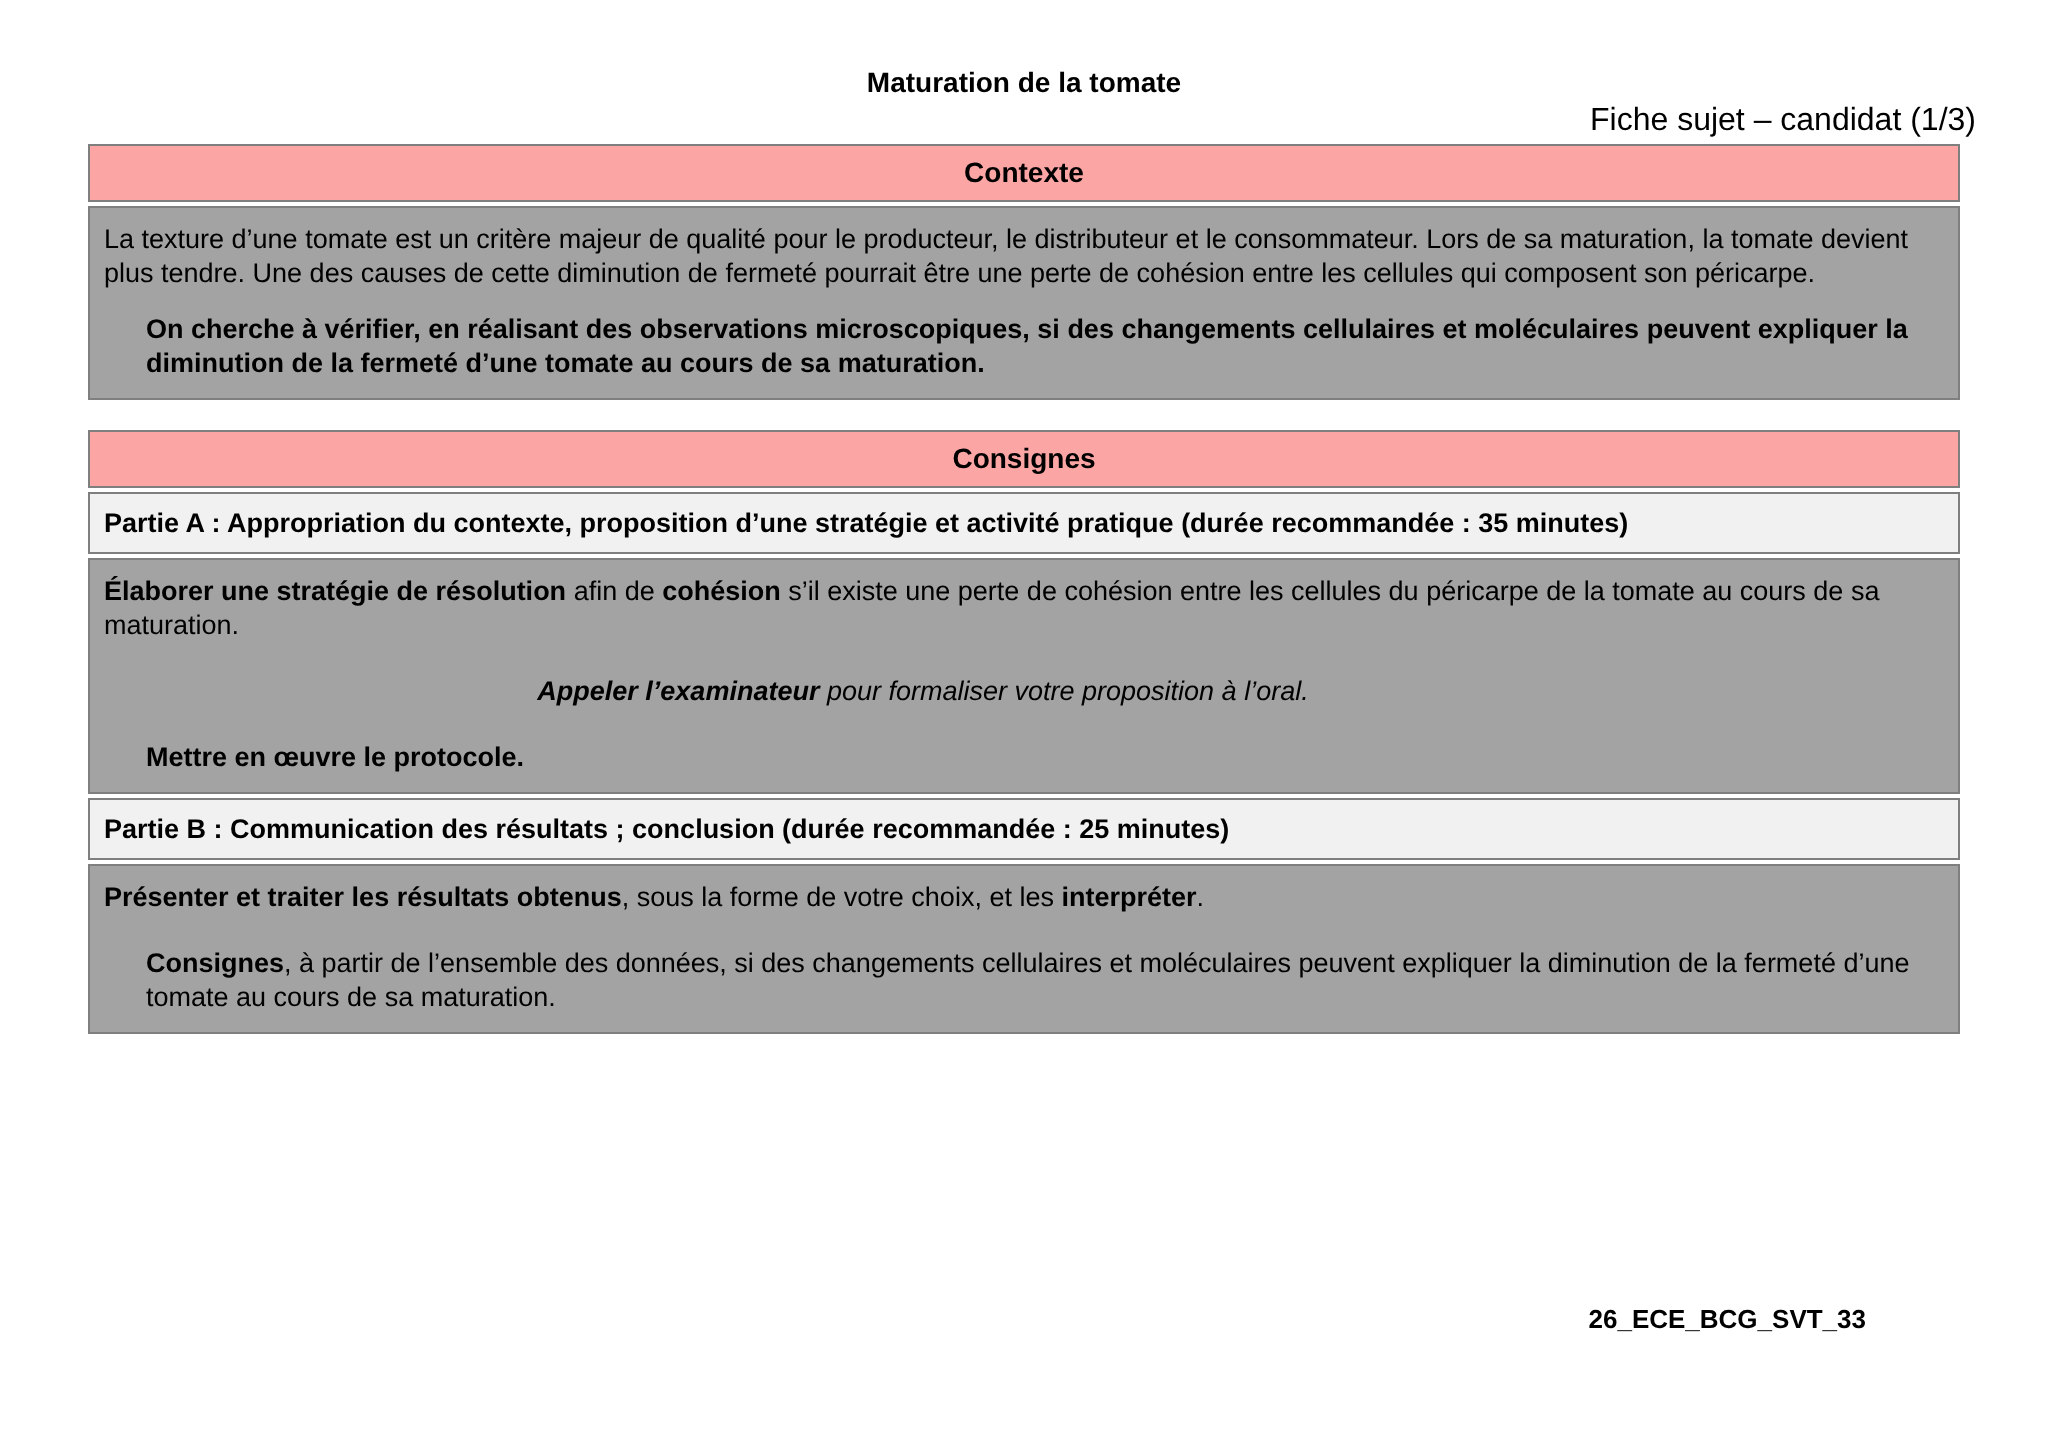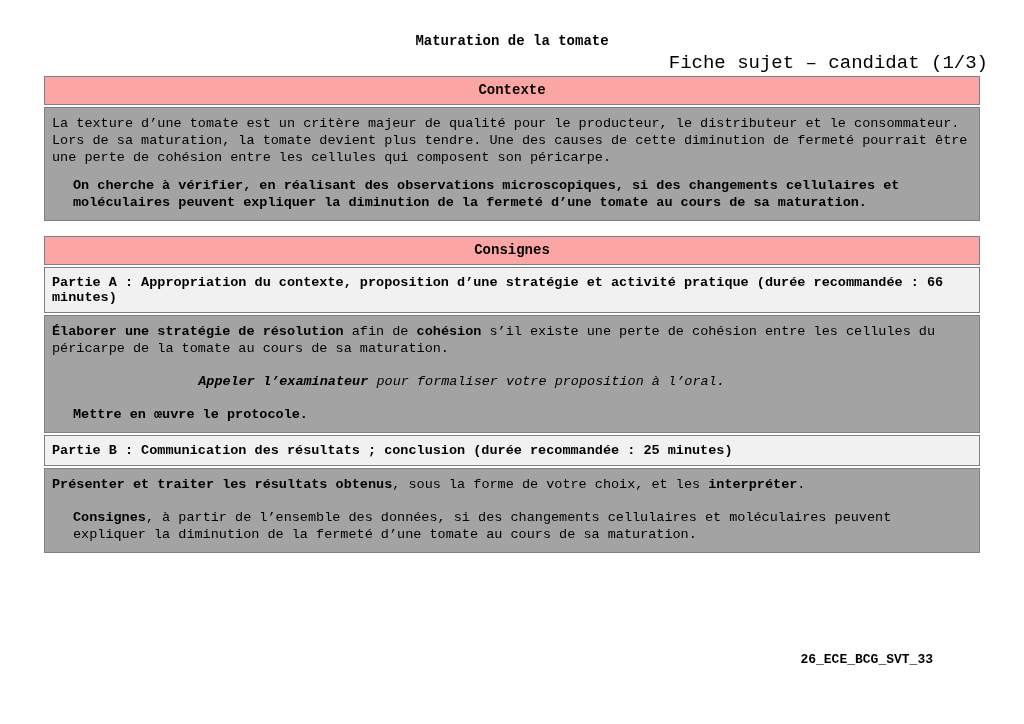--- a/index.html
+++ b/index.html
@@ -2,35 +2,35 @@
 <html><head>
 <meta charset="utf-8">
 <style>
   * { box-sizing: border-box; }
   html, body { margin: 0; padding: 0; background: #ffffff; }
   .page {
     position: relative;
     width: 1024px;
     height: 724px;
     background: #ffffff;
-    font-family: Liberation Mono, monospace;
+    font-family: Liberation Sans, sans-serif;
     color: #000000;
     font-size: 13.5px;
     overflow: hidden;
   }
   .doc-title {
     padding-top: 33px;
     text-align: center;
     font-weight: bold;
     font-size: 14px;
   }
   .doc-subtitle {
     text-align: right;
     margin: 3px 36px 2px 0;
-    font-size: 19px;
+    font-size: 16px;
   }
   .tbl {
     margin: 0 44px 0 44px;
   }
   .tbl-consignes {
     margin-top: 15px;
   }
   .row {
     border: 1px solid #7f7f7f;
     background: #a3a3a3;
@@ -92,21 +92,21 @@
     <div class="row row-body">
       <p>La texture d’une tomate est un critère majeur de qualité pour le producteur, le distributeur et le consommateur. Lors de sa maturation, la tomate devient plus tendre. Une des causes de cette diminution de fermeté pourrait être une perte de cohésion entre les cellules qui composent son péricarpe.</p>
       <p class="bold">On cherche à vérifier, en réalisant des observations microscopiques, si des changements cellulaires et moléculaires peuvent expliquer la diminution de la fermeté d’une tomate au cours de sa maturation.</p>
     </div>
   </div>
 
   <div class="tbl tbl-consignes">
     <div class="row row-header">Consignes</div>
 
     <div class="row row-sub">
-      <span>Partie A : Appropriation du contexte, proposition d’une stratégie et activité pratique (durée recommandée : 66 minutes)</span>
+      <span>Partie A : Appropriation du contexte, proposition d’une stratégie et activité pratique (durée recommandée : 35 minutes)</span>
     </div>
 
     <div class="row row-body">
       <p class="sp"><span class="bold">Élaborer une stratégie de résolution</span><span> afin de </span><span class="bold">cohésion</span><span> s’il existe une perte de cohésion entre les cellules du péricarpe de la tomate au cours de sa maturation.</span></p>
       <p class="sp call-line"><span class="lead">Appeler l’examinateur</span><span> pour formaliser votre proposition à l’oral.</span></p>
       <p class="bold">Mettre en œuvre le protocole.</p>
     </div>
 
     <div class="row row-sub">
       <span>Partie B : Communication des résultats ; conclusion (durée recommandée : 25 minutes)</span>

